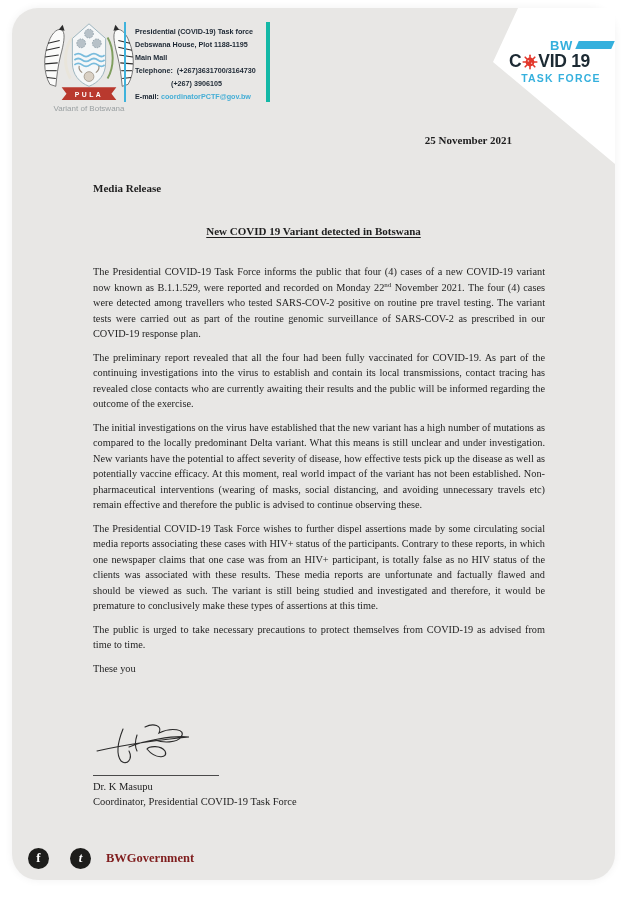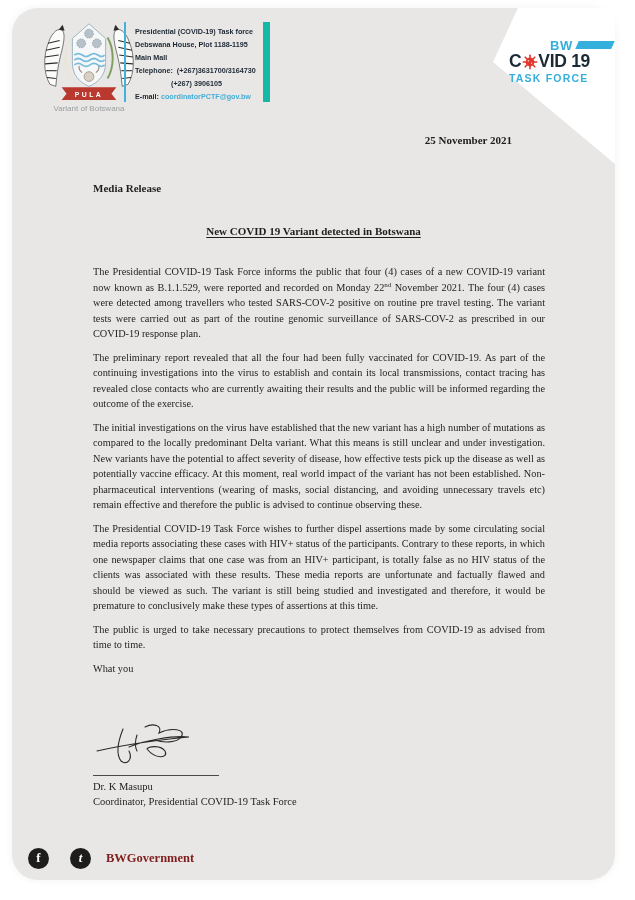--- a/index.html
+++ b/index.html
@@ -16,28 +16,28 @@
     position:absolute;right:0;top:0;width:124px;height:156px;background:#ffffff;
     clip-path:polygon(2px 54px,27px 0,124px 0,124px 156px);
   }
   
   .logo{position:absolute;left:497px;top:30px;width:104px;font-family:"Liberation Sans",sans-serif;}
   .logo-row1{display:flex;align-items:center;height:14px;padding-left:41px;}
   .logo-bw{font-size:13px;font-weight:800;color:#35b0dd;letter-spacing:.5px;}
   .logo-bar{width:56px;height:8px;background:#35b0dd;margin-left:4px;transform:skewX(-24deg);}
   .logo-row2{display:flex;align-items:center;height:19px;font-size:17.5px;font-weight:800;color:#1c2a33;letter-spacing:-0.3px;}
   .virus{width:16px;height:16px;margin:0 .5px;}
-  .logo-row3{font-size:10.5px;font-weight:800;color:#35b0dd;letter-spacing:1.2px;margin-top:1px;}
+  .logo-row3{font-size:10.5px;font-weight:800;color:#35b0dd;letter-spacing:1.2px;margin-top:1px;text-align:center;}
   
   .coat{position:absolute;left:18px;top:8px;width:118px;text-align:center;}
   .coat-caption{font-family:"Liberation Sans",sans-serif;font-size:8px;color:#9aa0a2;margin-top:0px;}
   
   .contact{
     position:absolute;left:112px;top:14px;width:146px;height:80px;box-sizing:border-box;
-    border-left:2px solid #3fb3dc;border-right:7px solid #14b8a6;
+    border-left:2px solid #3fb3dc;border-right:4px solid #14b8a6;
     padding:3px 6px 0 9px;
     font-family:"Liberation Sans",sans-serif;font-weight:bold;font-size:7.2px;
     line-height:13px;color:#1c2733;
   }
   .contact .indent{padding-left:36px;}
   .email-link{color:#45aed6;text-decoration:none;}
   
   .date{position:absolute;left:290px;top:126px;width:210px;text-align:right;font-weight:bold;font-size:11px;}
   .media-release{position:absolute;left:81px;top:174px;font-weight:bold;font-size:11px;}
   .doc-title{position:absolute;left:0;top:217px;width:100%;text-align:center;font-weight:bold;font-size:11px;}
@@ -161,21 +161,21 @@
   <div class="date">25 November 2021</div>
   <div class="media-release">Media Release</div>
   <div class="doc-title"><span>New COVID 19 Variant detected in Botswana</span></div>
 
   <div class="body-text">
     <p><span>The Presidential COVID-19 Task Force informs the public that four (4) cases of a new COVID-19 variant now known as B.1.1.529, were reported and recorded on Monday 22</span><sup>nd</sup><span> November 2021. The four (4) cases were detected among travellers who tested SARS-COV-2 positive on routine pre travel testing. The variant tests were carried out as part of the routine genomic surveillance of SARS-COV-2 as prescribed in our COVID-19 response plan.</span></p>
     <p>The preliminary report revealed that all the four had been fully vaccinated for COVID-19. As part of the continuing investigations into the virus to establish and contain its local transmissions, contact tracing has revealed close contacts who are currently awaiting their results and the public will be informed regarding the outcome of the exercise.</p>
     <p>The initial investigations on the virus have established that the new variant has a high number of mutations as compared to the locally predominant Delta variant. What this means is still unclear and under investigation. New variants have the potential to affect severity of disease, how effective tests pick up the disease as well as potentially vaccine efficacy. At this moment, real world impact of the variant has not been established. Non-pharmaceutical interventions (wearing of masks, social distancing, and avoiding unnecessary travels etc) remain effective and therefore the public is advised to continue observing these.</p>
     <p>The Presidential COVID-19 Task Force wishes to further dispel assertions made by some circulating social media reports associating these cases with HIV+ status of the participants. Contrary to these reports, in which one newspaper claims that one case was from an HIV+ participant, is totally false as no HIV status of the clients was associated with these results. These media reports are unfortunate and factually flawed and should be viewed as such. The variant is still being studied and investigated and therefore, it would be premature to conclusively make these types of assertions at this time.</p>
     <p>The public is urged to take necessary precautions to protect themselves from COVID-19 as advised from time to time.</p>
-    <p class="thank-you">What you</p>
+    <p class="thank-you">These you</p>
   </div>
 
   <div class="sig-block">
     <svg width="112" height="48" viewBox="0 0 112 48">
       <g fill="none" stroke="#2a2a2a" stroke-width="1.1" stroke-linecap="round">
         <path d="M30 8 C26 18 22 32 28 40 C34 45 40 38 36 30"></path>
         <path d="M4 30 C30 24 70 18 96 16 C80 14 50 20 36 26"></path>
         <path d="M52 6 C60 2 70 4 66 12 C78 6 94 8 88 16 C84 22 70 22 62 19"></path>
         <path d="M54 28 C62 38 76 38 72 30 C68 24 56 25 54 28"></path>
         <path d="M44 14 C42 20 42 26 44 30"></path>

